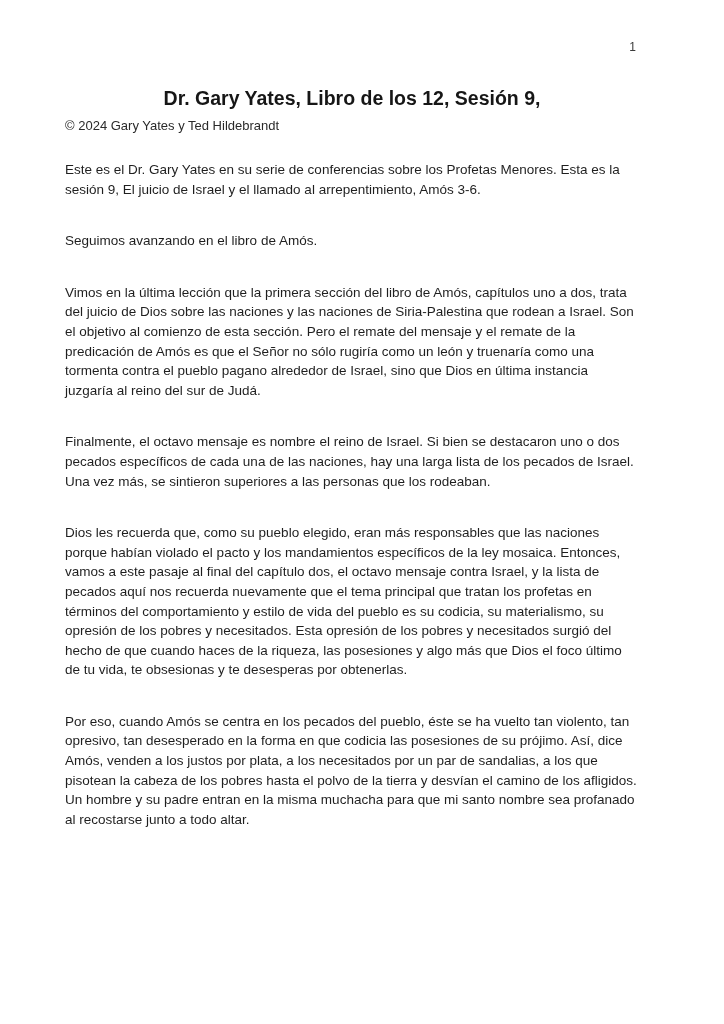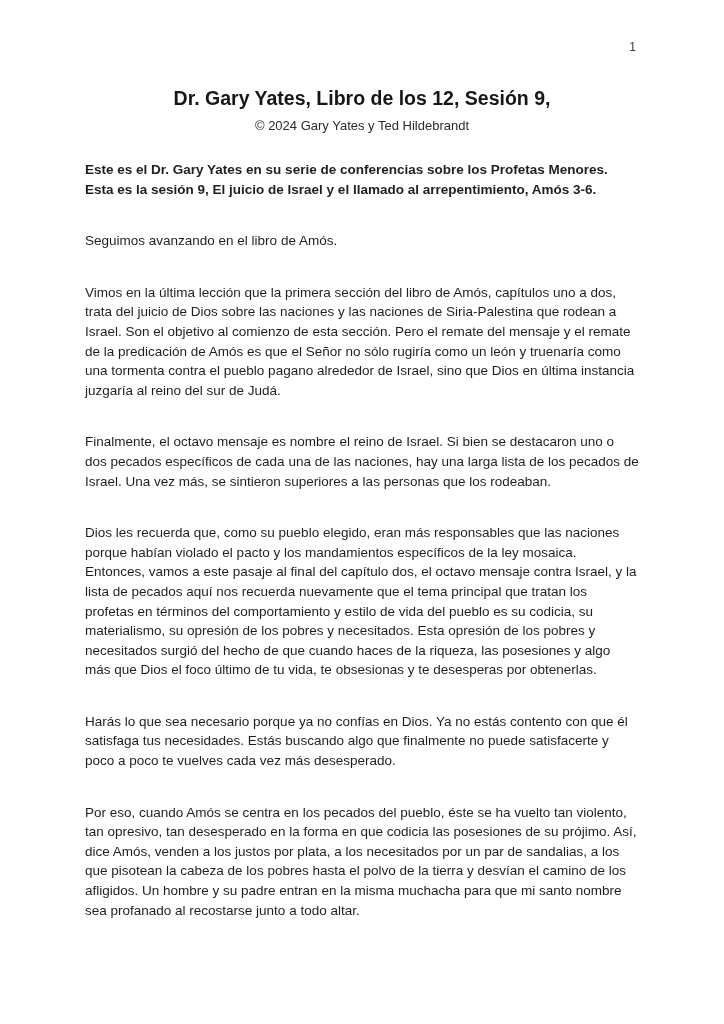--- a/index.html
+++ b/index.html
@@ -17,50 +17,49 @@
     color: #1b1b1b;
   }
   .page-number {
     position: absolute;
     top: 40px;
     right: 88px;
     font-size: 12px;
     color: #3a3a3a;
   }
   .content {
-    padding: 84px 85px 0 85px;
+    padding: 84px 85px 0 65px;
   }
   .title {
     font-size: 19.5px;
     font-weight: bold;
     line-height: 28px;
     text-align: center;
     color: #161616;
   }
   .title-line { display: block; }
   .copyright {
     margin-top: 5px;
     font-size: 13px;
     line-height: 18px;
-    text-align: center;
+    text-align: left;
     color: #2a2a2a;
   }
   .body-text {
     margin-top: 8px;
   }
   .para {
     font-size: 13.5px;
     line-height: 19.6px;
     text-align: left;
     margin-top: 32px;
     color: #1f1f1f;
   }
   .para.first {
     margin-top: 25px;
-    font-weight: bold;
   }
 </style>
 </head>
 <body>
 
 <div class="page">
 
   <div class="page-number">1</div>
 
   <div class="content">
@@ -70,18 +69,17 @@
     </h1>
 
     <div class="copyright">© 2024 Gary Yates y Ted Hildebrandt</div>
 
     <div class="body-text">
       <p class="para first">Este es el Dr. Gary Yates en su serie de conferencias sobre los Profetas Menores. Esta es la sesión 9, El juicio de Israel y el llamado al arrepentimiento, Amós 3-6.</p>
       <p class="para">Seguimos avanzando en el libro de Amós.</p>
       <p class="para">Vimos en la última lección que la primera sección del libro de Amós, capítulos uno a dos, trata del juicio de Dios sobre las naciones y las naciones de Siria-Palestina que rodean a Israel. Son el objetivo al comienzo de esta sección. Pero el remate del mensaje y el remate de la predicación de Amós es que el Señor no sólo rugiría como un león y truenaría como una tormenta contra el pueblo pagano alrededor de Israel, sino que Dios en última instancia juzgaría al reino del sur de Judá.</p>
       <p class="para">Finalmente, el octavo mensaje es nombre el reino de Israel. Si bien se destacaron uno o dos pecados específicos de cada una de las naciones, hay una larga lista de los pecados de Israel. Una vez más, se sintieron superiores a las personas que los rodeaban.</p>
       <p class="para">Dios les recuerda que, como su pueblo elegido, eran más responsables que las naciones porque habían violado el pacto y los mandamientos específicos de la ley mosaica. Entonces, vamos a este pasaje al final del capítulo dos, el octavo mensaje contra Israel, y la lista de pecados aquí nos recuerda nuevamente que el tema principal que tratan los profetas en términos del comportamiento y estilo de vida del pueblo es su codicia, su materialismo, su opresión de los pobres y necesitados. Esta opresión de los pobres y necesitados surgió del hecho de que cuando haces de la riqueza, las posesiones y algo más que Dios el foco último de tu vida, te obsesionas y te desesperas por obtenerlas.</p>
-      <p class="para">Harás lo que sea necesario porque ya no confías en Dios. Ya no estás contento con que él satisfaga tus necesidades. Estás buscando algo que finalmente no puede satisfacerte y poco a poco te vuelves cada vez más desesperado.</p>
       <p class="para">Por eso, cuando Amós se centra en los pecados del pueblo, éste se ha vuelto tan violento, tan opresivo, tan desesperado en la forma en que codicia las posesiones de su prójimo. Así, dice Amós, venden a los justos por plata, a los necesitados por un par de sandalias, a los que pisotean la cabeza de los pobres hasta el polvo de la tierra y desvían el camino de los afligidos. Un hombre y su padre entran en la misma muchacha para que mi santo nombre sea profanado al recostarse junto a todo altar.</p>
     </div>
 
   </div>
 </div>
 
 </body></html>

